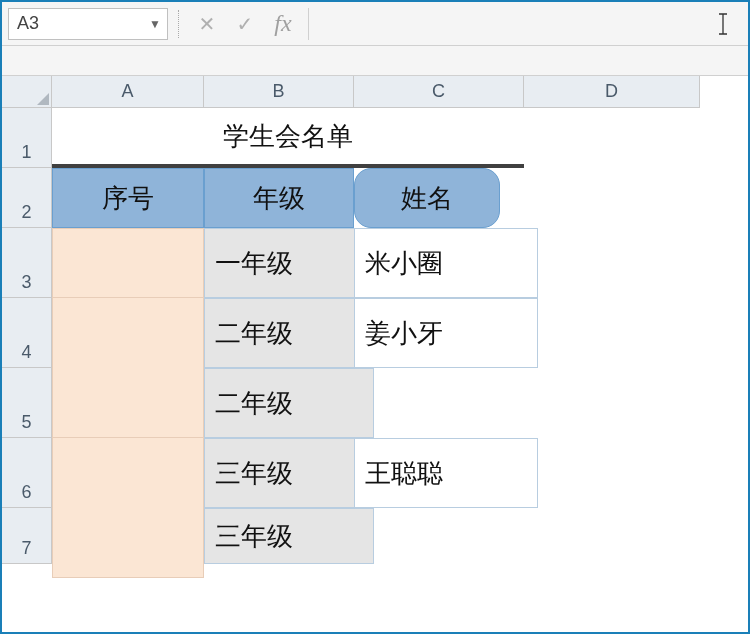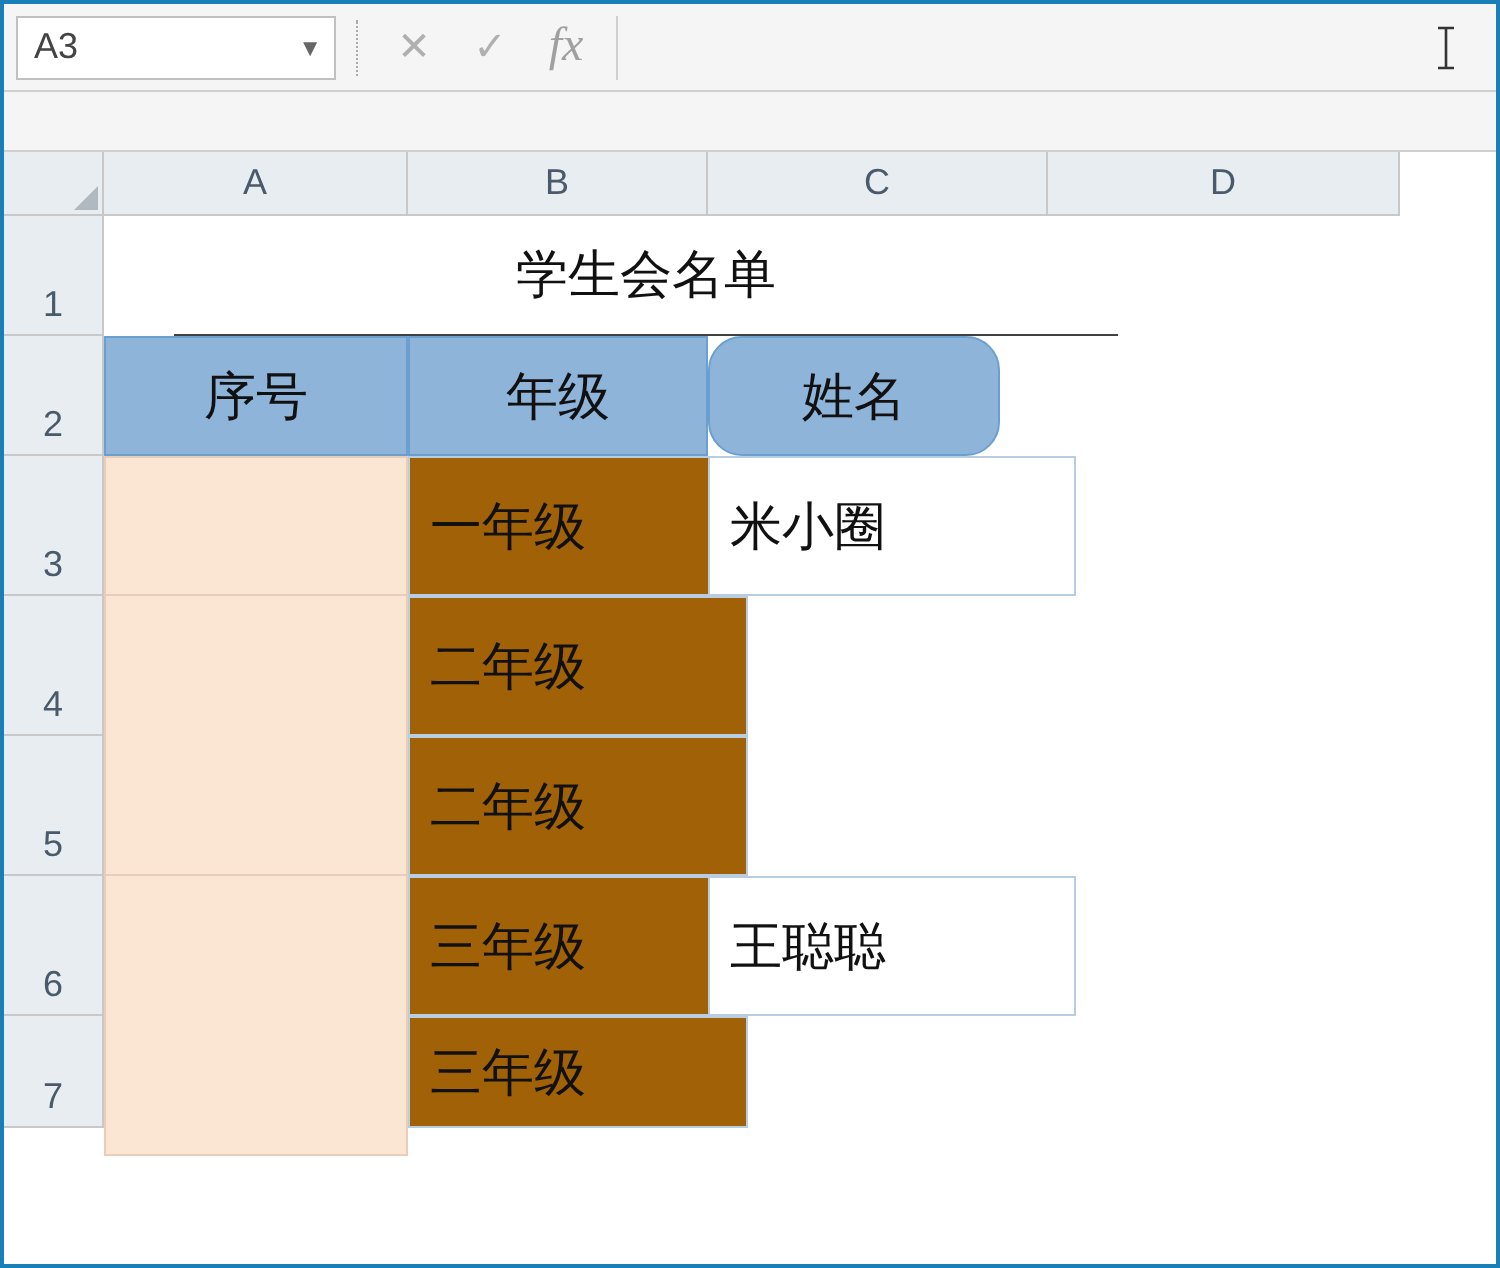--- a/index.html
+++ b/index.html
@@ -126,35 +126,34 @@
     padding: 0 10px;
     border-right: 1px solid #e0e0e0;
     border-bottom: 1px solid #e0e0e0;
   }
 
   
   .title-cell {
     left: 0; top: 0; width: 472px; height: 60px;
     justify-content: center;
     border: none;
-    border-bottom: 1px solid #404040;
-    margin-left: 35px;
+    border-bottom: 4px solid #404040;
   }
   .hdr {
     top: 60px; height: 60px;
     background: #8fb4d9;
     border: 1px solid #6a9fcf;
     justify-content: center;
   }
   .hdrA { left:0; width:152px; }
   .hdrB { left:152px; width:150px; }
   .hdrC { left:302px; width:146px;border-radius:17px; }
 
   .colA { left:0; width:152px; background:#fbe6d4; border:1px solid #e8cdb8; }
-  .colB { left:152px; width:170px; background:#a16207; border:1px solid #b8cde0; }
+  .colB { left:152px; width:170px; background:#e5e5e5; border:1px solid #b8cde0; }
   .colC { left:302px; width:184px; background:#fff; border:1px solid #b8cde0; }
 
   .r3 { top:120px; height:70px; } .r4 { top:190px; height:70px; }
   .r5 { top:260px; height:70px; } .r6 { top:330px; height:70px; }
   .r7 { top:400px; height:70px; }
 
   .colA.r3 { top:120px; height:70px; }
   .colA.r45 { top:190px; height:140px; border-top: none;}
   .colA.r67 { top:330px; height:140px; border-top:none;}
 </style>
@@ -205,19 +204,20 @@
       <div class="cell hdr hdrA">序号</div>
       <div class="cell hdr hdrC">姓名</div>
 
       <div class="cell colA r3"></div>
       <div class="cell colA r45"></div>
       <div class="cell colA r67"></div>
 
       <div class="cell colB r3">一年级</div>
       <div class="cell colC r3">米小圈</div>
       <div class="cell colB r4">二年级</div>
+      <div class="cell colC r4">姜小牙</div>
       <div class="cell colB r5">二年级</div>
       <div class="cell colB r6">三年级</div>
       <div class="cell colC r6">王聪聪</div>
       <div class="cell colB r7" style="height:56px">三年级</div>
     </div>
   </div>
 </div>
 
 </body></html>

